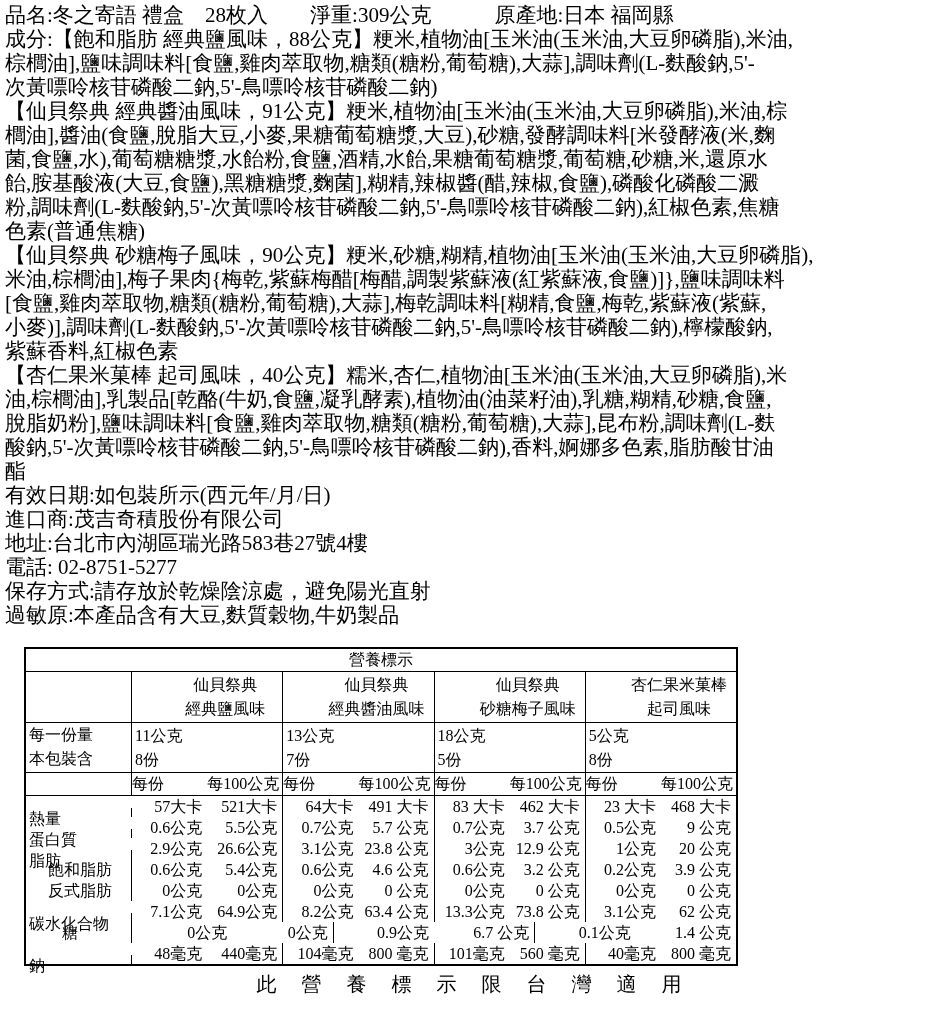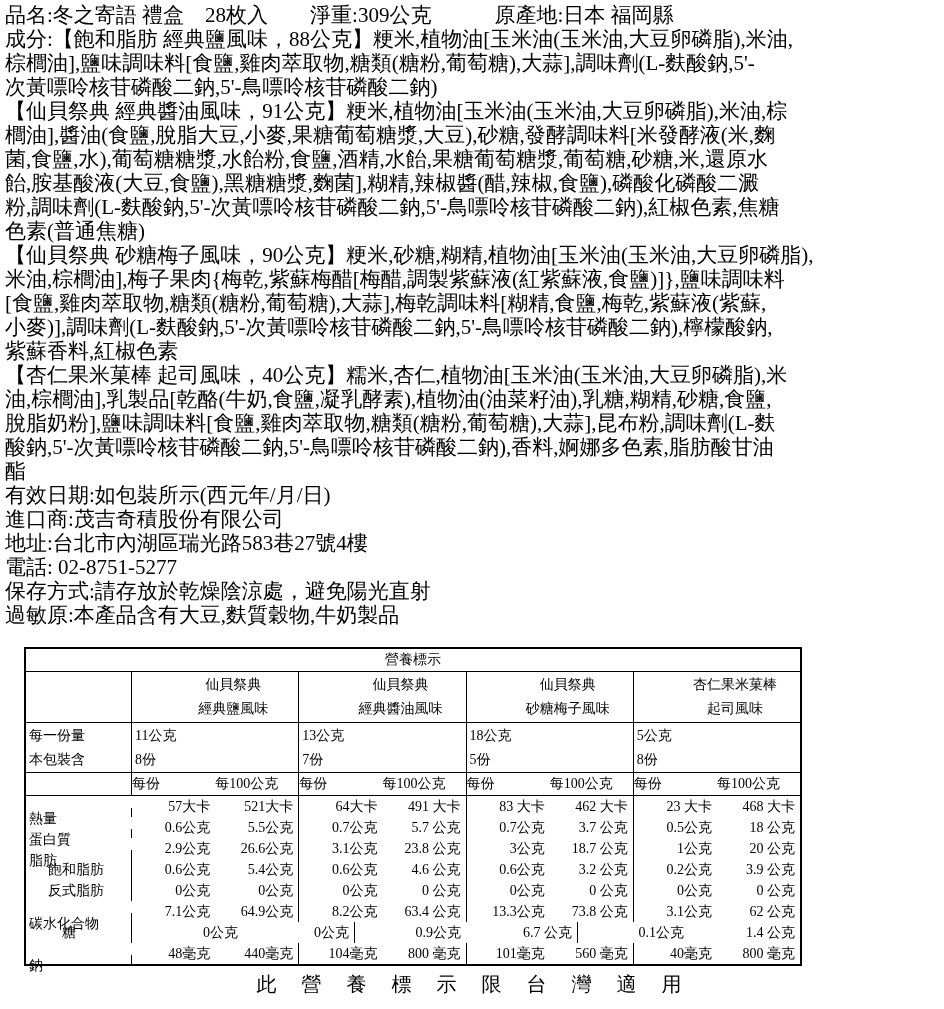--- a/index.html
+++ b/index.html
@@ -14,24 +14,24 @@
     padding: 3px 0 0 5px;
     font-size: 21px;
   }
   .info .line {
     height: 24px;
     line-height: 24px;
     white-space: pre;
   }
   
   .ntable {
-    width: 778px;
+    width: 714px;
     margin: 20px 0 0 24px;
     border: 2px solid #000;
-    font-size: 14px;
+    font-size: 16px;
   }
   .t-title {
     height: 23px; line-height: 21px;
     text-align: center;
     border-bottom: 1px solid #000;
   }
   .t-row { display: flex; }
   .c0 {
     flex: 0 0 106px; width: 106px;
     border-right: 1px solid #000;
@@ -185,36 +185,36 @@
         <div class="cf halves">
           <div class="half hr">0.7公克</div>
           <div class="half hr">5.7 公克</div>
         </div>
         <div class="cf halves">
           <div class="half hr">0.7公克</div>
           <div class="half hr">3.7 公克</div>
         </div>
         <div class="cf halves">
           <div class="half hr">0.5公克</div>
-          <div class="half hr">18 公克</div>
+          <div class="half hr">9 公克</div>
         </div>
       </div>
       <div class="t-row t-data">
         <div class="c0 ind0">脂肪</div>
         <div class="cf halves">
           <div class="half hr">2.9公克</div>
           <div class="half hr">26.6公克</div>
         </div>
         <div class="cf halves">
           <div class="half hr">3.1公克</div>
           <div class="half hr">23.8 公克</div>
         </div>
         <div class="cf halves">
           <div class="half hr">3公克</div>
-          <div class="half hr">18.7 公克</div>
+          <div class="half hr">12.9 公克</div>
         </div>
         <div class="cf halves">
           <div class="half hr">1公克</div>
           <div class="half hr">20 公克</div>
         </div>
       </div>
       <div class="t-row t-data">
         <div class="c0 ind1">飽和脂肪</div>
         <div class="cf halves">
           <div class="half hr">0.6公克</div>

